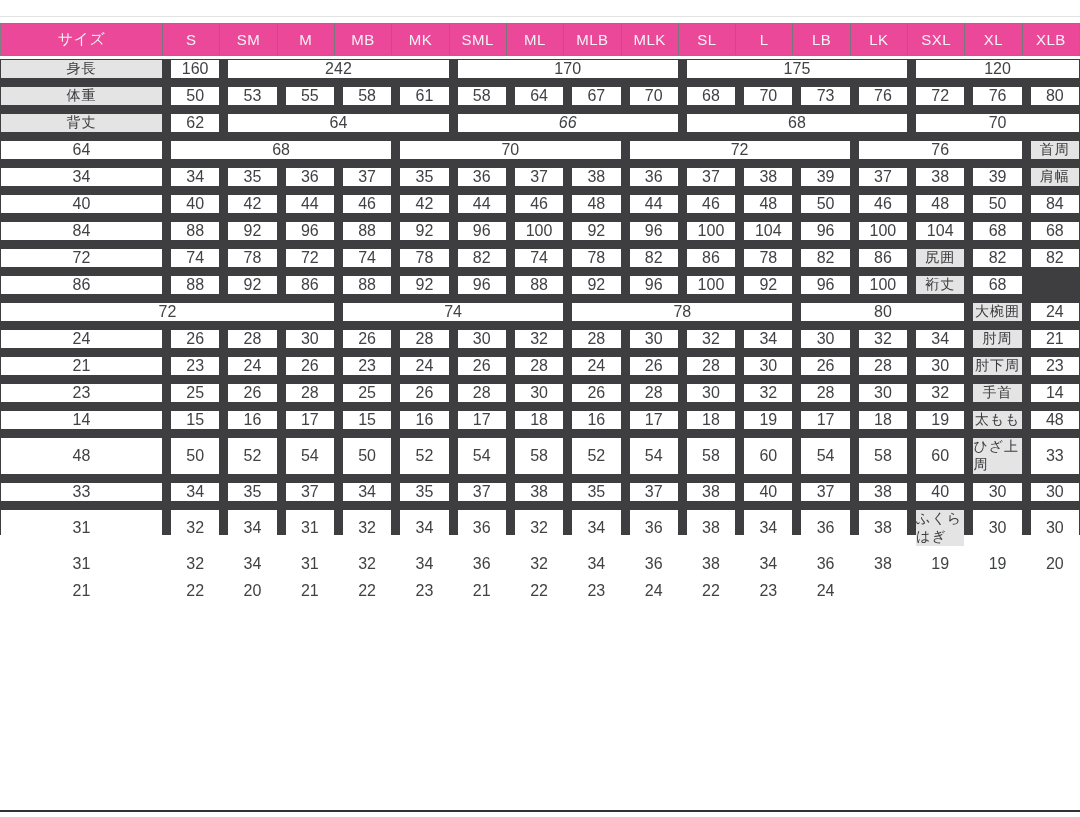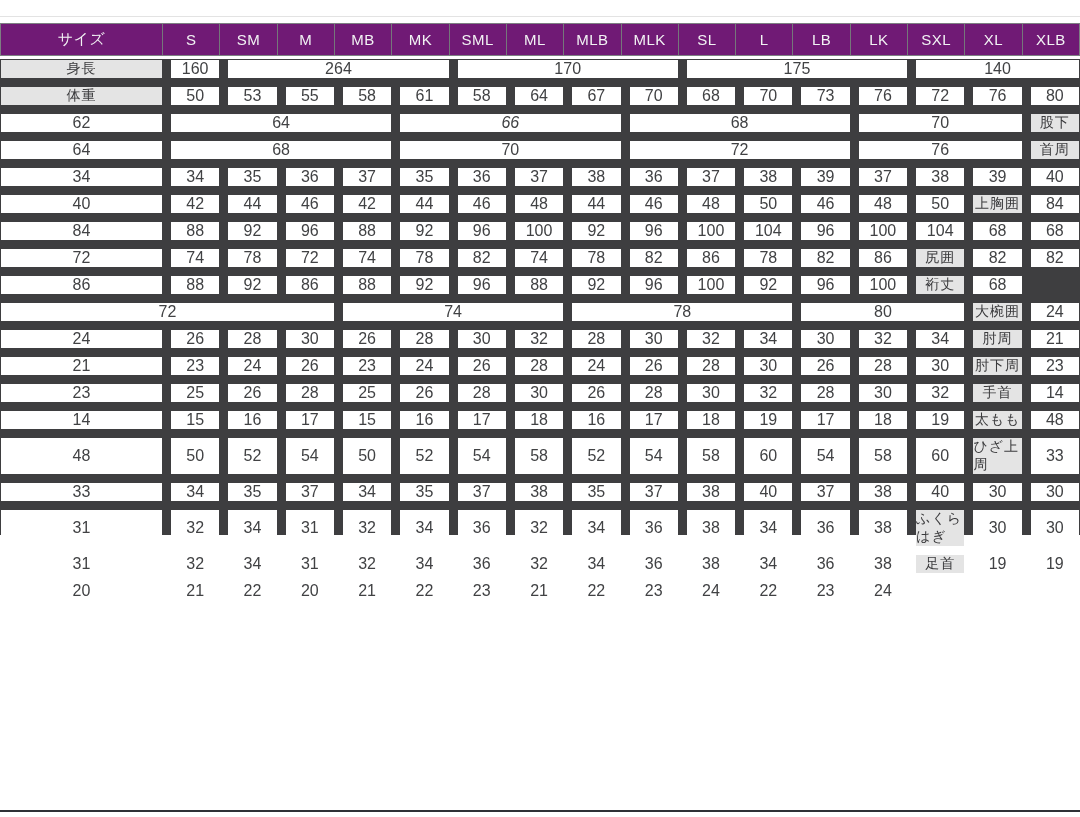--- a/index.html
+++ b/index.html
@@ -22,21 +22,21 @@
   .size-table-header{
     position:absolute;left:0;top:23px;width:1080px;height:33px;
     display:grid;
     grid-template-columns:161px repeat(16,1fr);
     gap:1px;
     background:#75777a;          
     border:1px solid #7d7f82;
     box-sizing:border-box;
   }
   .hcell{
-    background:#701a75;
+    background:#ec4899;
     color:#f2f3f4;
     display:flex;align-items:center;justify-content:center;
     font-size:15px;
     letter-spacing:.5px;
   }
   
   .size-table-body{
     position:absolute;left:0;top:59px;width:1080px;height:476px;
     display:grid;
     grid-template-columns:161px repeat(16,1fr);
@@ -81,47 +81,47 @@
       <div class="hcell">LB</div>
       <div class="hcell">LK</div>
       <div class="hcell">SXL</div>
       <div class="hcell">XL</div>
       <div class="hcell">XLB</div>
     </div>
 
   <div class="size-table-body">
       <div class="cell label">身長</div>
       <div class="cell" style="grid-column: span 1;">160</div>
-      <div class="cell" style="grid-column: span 4;">264</div>
+      <div class="cell" style="grid-column: span 4;">242</div>
       <div class="cell" style="grid-column: span 4;">170</div>
       <div class="cell" style="grid-column: span 4;">175</div>
-      <div class="cell" style="grid-column: span 3;">140</div>
+      <div class="cell" style="grid-column: span 3;">120</div>
       <div class="cell label">体重</div>
       <div class="cell">50</div>
       <div class="cell">53</div>
       <div class="cell">55</div>
       <div class="cell">58</div>
       <div class="cell">61</div>
       <div class="cell">58</div>
       <div class="cell">64</div>
       <div class="cell">67</div>
       <div class="cell">70</div>
       <div class="cell">68</div>
       <div class="cell">70</div>
       <div class="cell">73</div>
       <div class="cell">76</div>
       <div class="cell">72</div>
       <div class="cell">76</div>
       <div class="cell">80</div>
+      <div class="cell label">背丈</div>
       <div class="cell" style="grid-column: span 1;">62</div>
       <div class="cell" style="grid-column: span 4;">64</div>
       <div class="cell" style="grid-column: span 4; font-style: italic;">66</div>
       <div class="cell" style="grid-column: span 4;">68</div>
       <div class="cell" style="grid-column: span 3;">70</div>
-      <div class="cell label">股下</div>
       <div class="cell" style="grid-column: span 1;">64</div>
       <div class="cell" style="grid-column: span 4;">68</div>
       <div class="cell" style="grid-column: span 4;">70</div>
       <div class="cell" style="grid-column: span 4;">72</div>
       <div class="cell" style="grid-column: span 3;">76</div>
       <div class="cell label">首周</div>
       <div class="cell">34</div>
       <div class="cell">34</div>
       <div class="cell">35</div>
       <div class="cell">36</div>
@@ -130,37 +130,37 @@
       <div class="cell">36</div>
       <div class="cell">37</div>
       <div class="cell">38</div>
       <div class="cell">36</div>
       <div class="cell">37</div>
       <div class="cell">38</div>
       <div class="cell">39</div>
       <div class="cell">37</div>
       <div class="cell">38</div>
       <div class="cell">39</div>
+      <div class="cell label">肩幅</div>
       <div class="cell">40</div>
       <div class="cell">40</div>
       <div class="cell">42</div>
       <div class="cell">44</div>
       <div class="cell">46</div>
       <div class="cell">42</div>
       <div class="cell">44</div>
       <div class="cell">46</div>
       <div class="cell">48</div>
       <div class="cell">44</div>
       <div class="cell">46</div>
       <div class="cell">48</div>
       <div class="cell">50</div>
       <div class="cell">46</div>
       <div class="cell">48</div>
       <div class="cell">50</div>
-      <div class="cell label">上胸囲</div>
       <div class="cell">84</div>
       <div class="cell">84</div>
       <div class="cell">88</div>
       <div class="cell">92</div>
       <div class="cell">96</div>
       <div class="cell">88</div>
       <div class="cell">92</div>
       <div class="cell">96</div>
       <div class="cell">100</div>
       <div class="cell">92</div>
@@ -337,21 +337,20 @@
       <div class="cell">32</div>
       <div class="cell">34</div>
       <div class="cell">36</div>
       <div class="cell">32</div>
       <div class="cell">34</div>
       <div class="cell">36</div>
       <div class="cell">38</div>
       <div class="cell">34</div>
       <div class="cell">36</div>
       <div class="cell">38</div>
-      <div class="cell label">足首</div>
       <div class="cell">19</div>
       <div class="cell">19</div>
       <div class="cell">20</div>
       <div class="cell">21</div>
       <div class="cell">22</div>
       <div class="cell">20</div>
       <div class="cell">21</div>
       <div class="cell">22</div>
       <div class="cell">23</div>
       <div class="cell">21</div>

